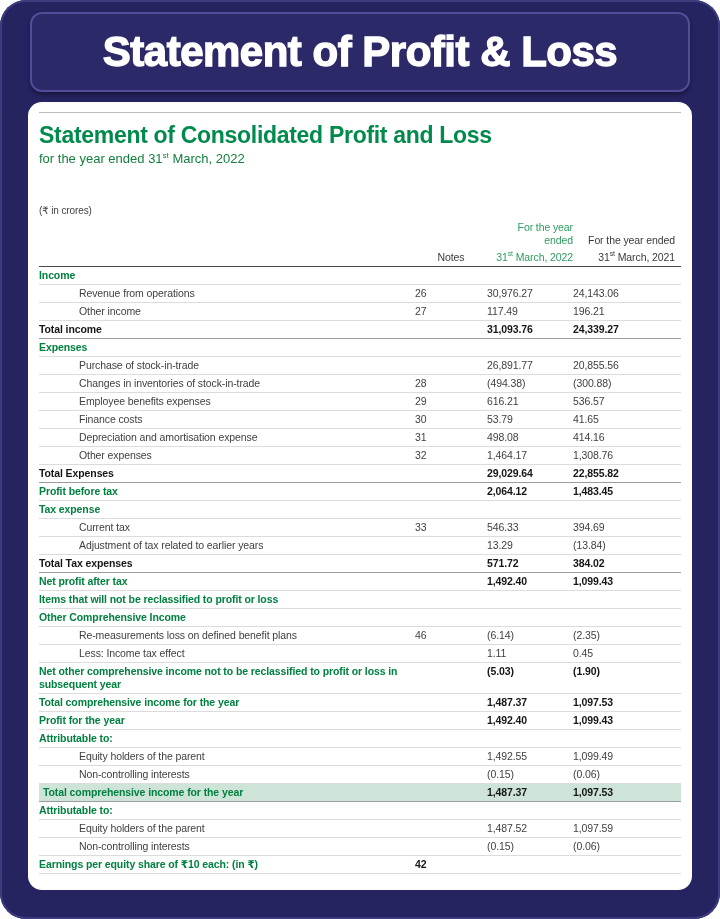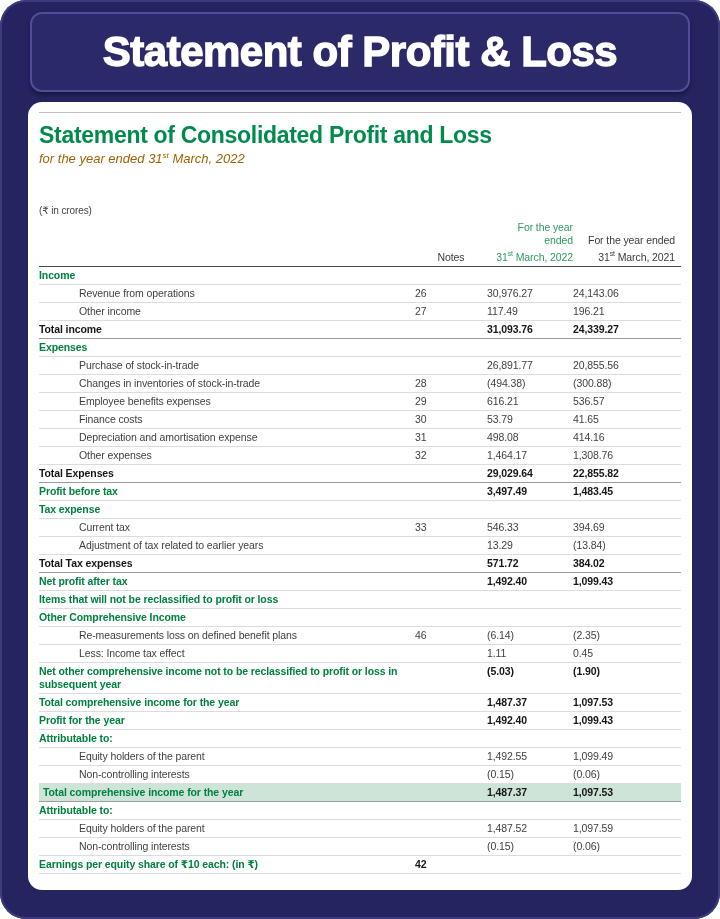--- a/index.html
+++ b/index.html
@@ -55,23 +55,22 @@
   .card-rule{border-top:1px solid var(--rule);margin-top:10px;}
   .doc-heading{
     color:var(--heading-green);
     font-size:23px;
     font-weight:700;
     letter-spacing:-0.3px;
     margin-top:9px;
   }
   .doc-subtitle{
     font-size:13px;
-    color:#a16207;
+    color:#15803d;
     margin-top:2px;
-    font-style:italic;
   }
   .doc-subtitle sup{font-size:8px;}
   .table-wrap{margin-top:36px;}
   table.pl{
     width:100%;
     border-collapse:collapse;
     font-size:10.5px;
     color:#3f3f3f;
     letter-spacing:-0.1px;
   }
@@ -220,21 +219,21 @@
             </tr>
             <tr class="r-tot">
               <td class="lbl">Total Expenses</td>
               <td class="note"></td>
               <td class="v22">29,029.64</td>
               <td class="v21">22,855.82</td>
             </tr>
             <tr class="r-gtot">
               <td class="lbl">Profit before tax</td>
               <td class="note"></td>
-              <td class="v22">3,497.49</td>
+              <td class="v22">2,064.12</td>
               <td class="v21">1,483.45</td>
             </tr>
             <tr class="r-sec">
               <td class="lbl">Tax expense</td>
               <td class="note"></td>
               <td class="v22"></td>
               <td class="v21"></td>
             </tr>
             <tr class="r-it">
               <td class="lbl">Current tax</td>

